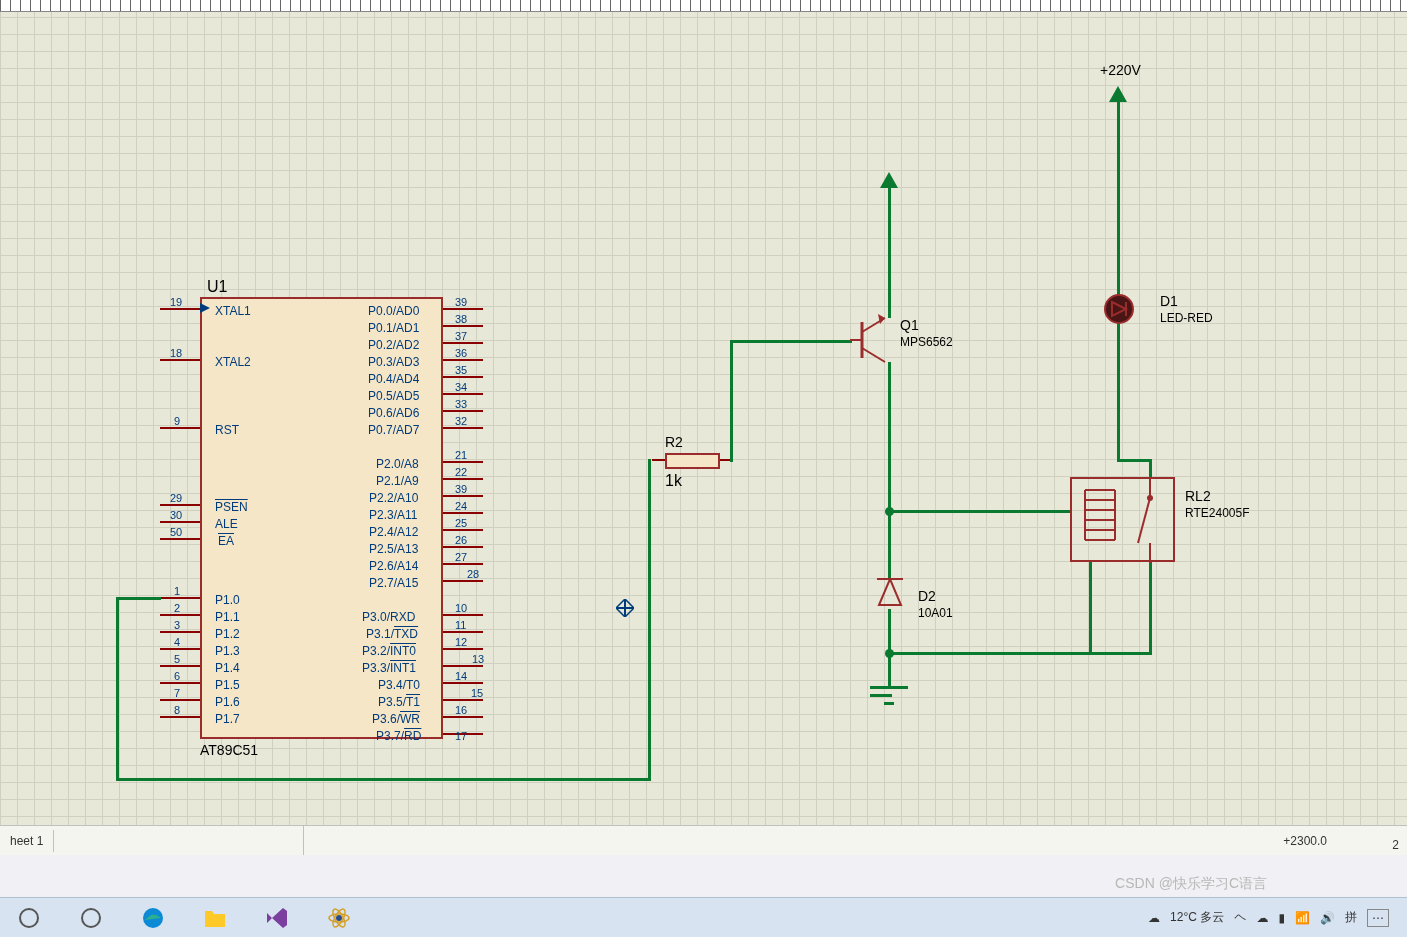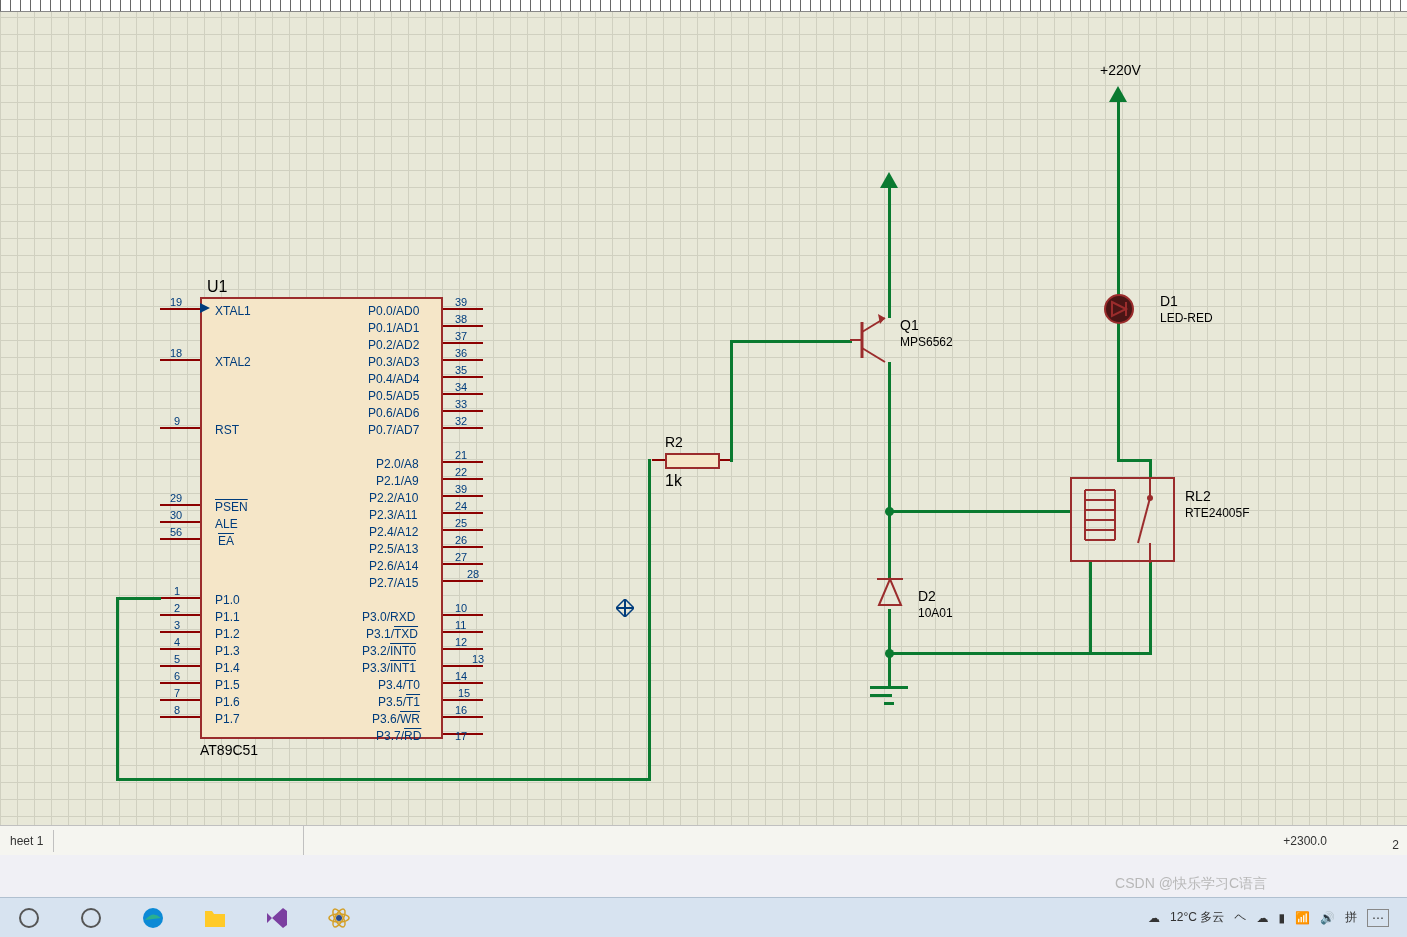--- a/index.html
+++ b/index.html
@@ -61,21 +61,21 @@
 
 <div class="pin-wire" style="left:160px;top:504px;width:40px;height:2px"></div>
 <div class="pin-num" style="left:170px;top:492px">29</div>
 <div class="pin-label" style="left:215px;top:500px;text-decoration:overline">PSEN</div>
 
 <div class="pin-wire" style="left:160px;top:521px;width:40px;height:2px"></div>
 <div class="pin-num" style="left:170px;top:509px">30</div>
 <div class="pin-label" style="left:215px;top:517px">ALE</div>
 
 <div class="pin-wire" style="left:160px;top:538px;width:40px;height:2px"></div>
-<div class="pin-num" style="left:170px;top:526px">56</div>
+<div class="pin-num" style="left:170px;top:526px">50</div>
 <div class="pin-label" style="left:218px;top:534px;text-decoration:overline">EA</div>
 
 <div class="pin-wire" style="left:160px;top:597px;width:40px;height:2px"></div>
     <div class="pin-num" style="left:174px;top:585px">1</div>
     <div class="pin-label" style="left:215px;top:593px">P1.0</div>
 <div class="pin-wire" style="left:160px;top:614px;width:40px;height:2px"></div>
     <div class="pin-num" style="left:174px;top:602px">2</div>
     <div class="pin-label" style="left:215px;top:610px">P1.1</div>
 <div class="pin-wire" style="left:160px;top:631px;width:40px;height:2px"></div>
     <div class="pin-num" style="left:174px;top:619px">3</div>
@@ -155,21 +155,21 @@
 <div class="pin-wire" style="left:443px;top:648px;width:40px;height:2px"></div>
     <div class="pin-num" style="left:455px;top:636px">12</div>
     <div class="pin-label" style="left:362px;top:644px">P3.2/<span style="text-decoration:overline">INT0</span></div>
 <div class="pin-wire" style="left:443px;top:665px;width:40px;height:2px"></div>
     <div class="pin-num" style="left:472px;top:653px">13</div>
     <div class="pin-label" style="left:362px;top:661px">P3.3/<span style="text-decoration:overline">INT1</span></div>
 <div class="pin-wire" style="left:443px;top:682px;width:40px;height:2px"></div>
     <div class="pin-num" style="left:455px;top:670px">14</div>
     <div class="pin-label" style="left:378px;top:678px">P3.4/T0</div>
 <div class="pin-wire" style="left:443px;top:699px;width:40px;height:2px"></div>
-    <div class="pin-num" style="left:458px;top:687px">15</div>
+    <div class="pin-num" style="left:471px;top:687px">15</div>
     <div class="pin-label" style="left:378px;top:695px">P3.5/<span style="text-decoration:overline">T1</span></div>
 <div class="pin-wire" style="left:443px;top:716px;width:40px;height:2px"></div>
     <div class="pin-num" style="left:455px;top:704px">16</div>
     <div class="pin-label" style="left:372px;top:712px">P3.6/<span style="text-decoration:overline">WR</span></div>
 <div class="pin-wire" style="left:443px;top:733px;width:40px;height:2px"></div>
     <div class="pin-num" style="left:455px;top:730px">17</div>
     <div class="pin-label" style="left:376px;top:729px">P3.7/<span style="text-decoration:overline">RD</span></div>
 
 <div class="resistor" style="left:665px;top:453px;width:55px;height:16px"></div>
 <div class="pin-wire" style="left:652px;top:459px;width:14px;height:2px"></div>

